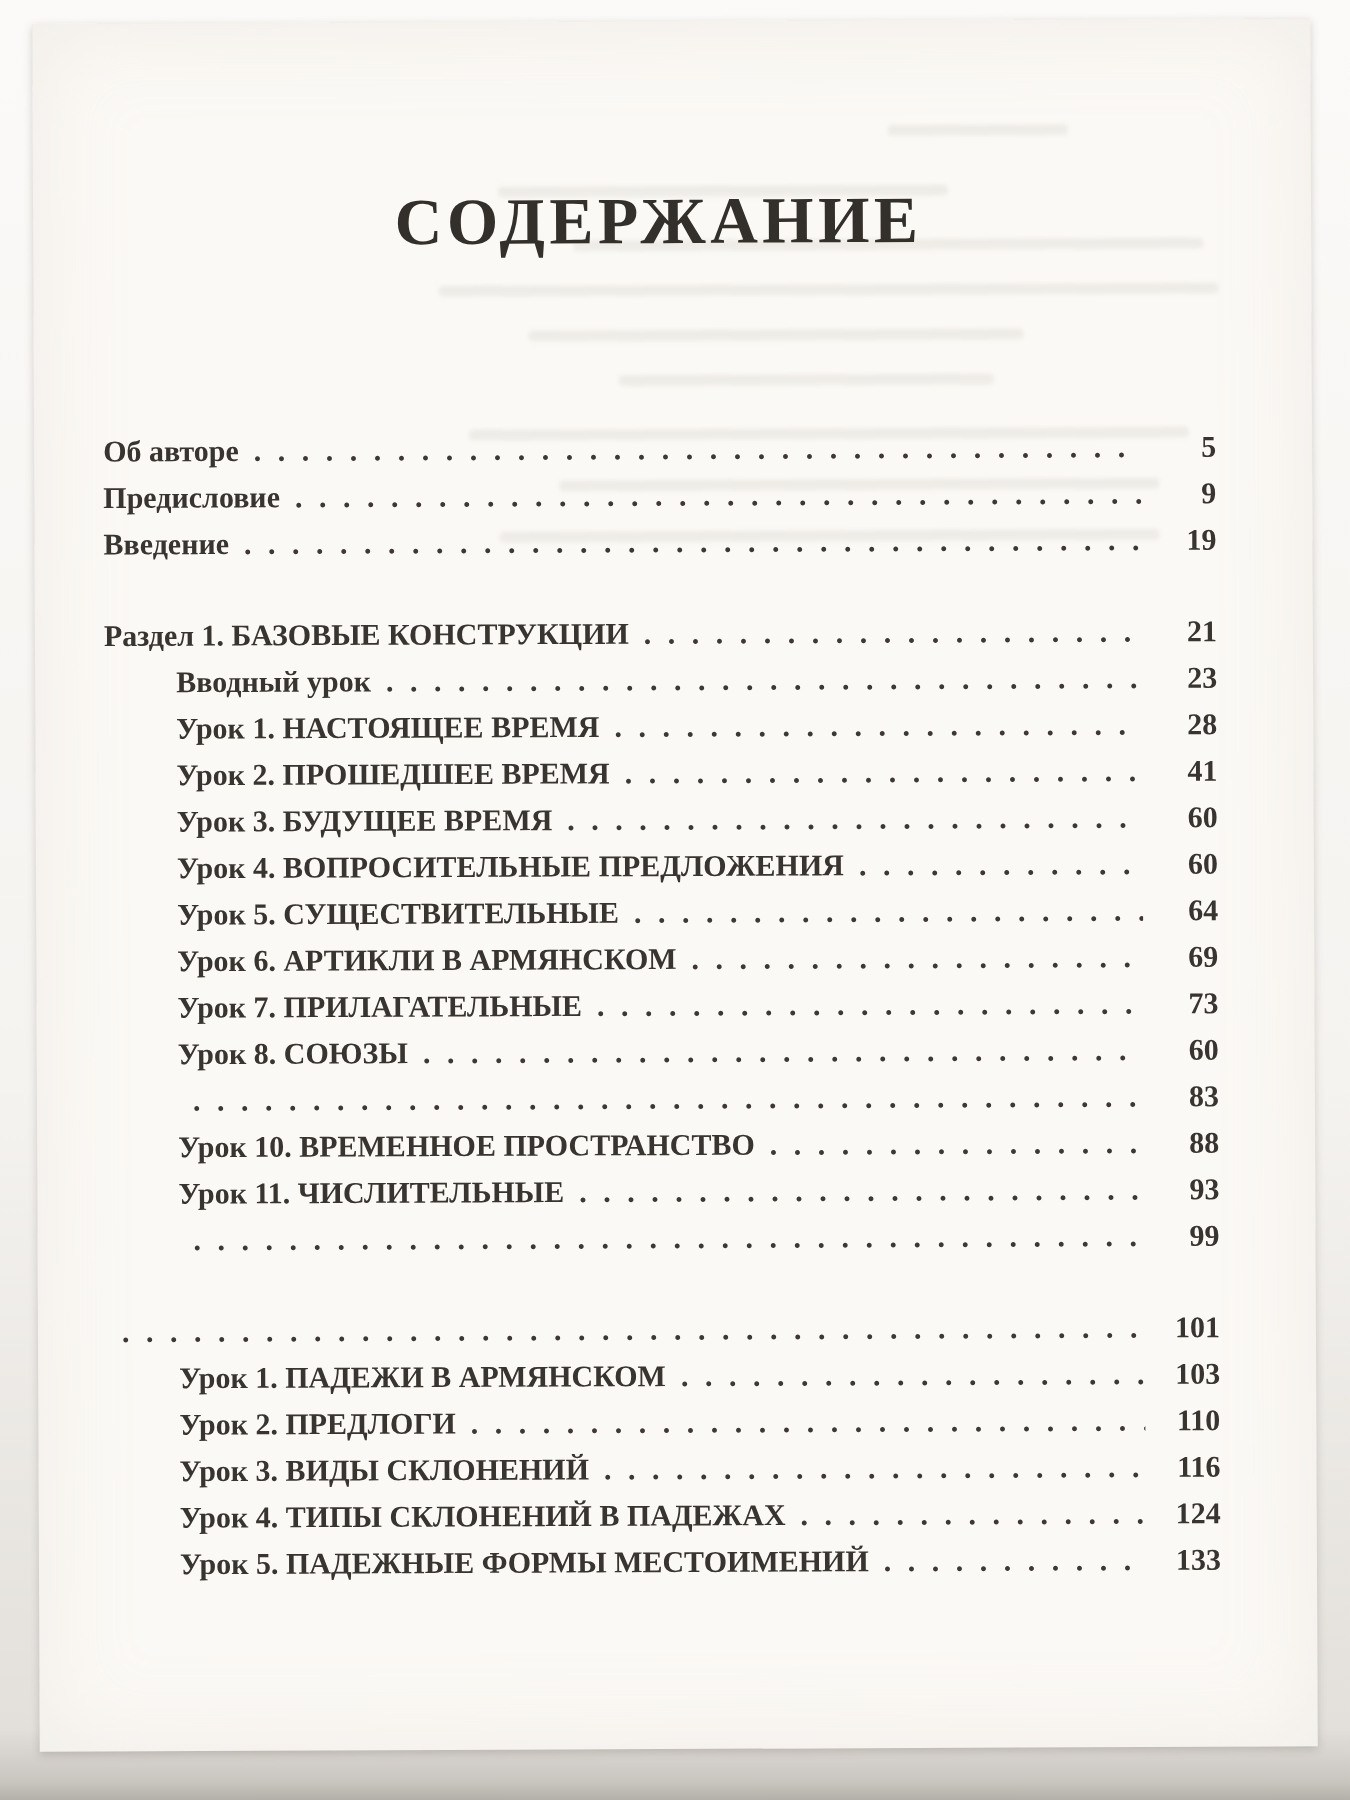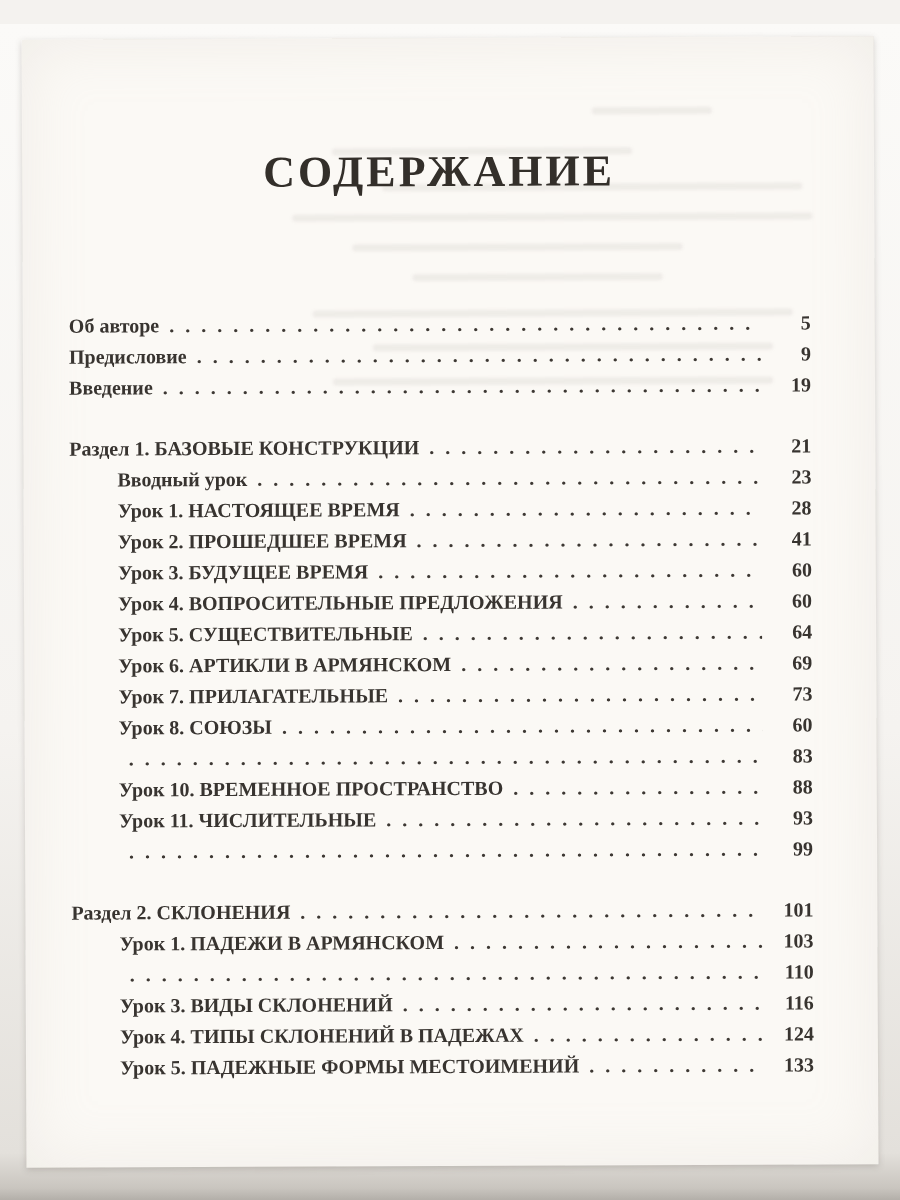--- a/index.html
+++ b/index.html
@@ -11,21 +11,20 @@
     background: #f4f2ef;
     font-family: "Liberation Serif", "DejaVu Serif", serif;
   }
 
   
   .photo-frame {
     position: absolute;
     inset: 0;
     background:
       linear-gradient(180deg, #fbfaf8 0%, #f5f3f0 60%, #e3e0db 96%, #c9c5bf 99%, #b3afa9 100%);
-    margin-top: 24px;
   }
 
   
   .book-page {
     position: absolute;
     left: 24px;
     top: 14px;
     right: 24px;
     bottom: 34px;
     background: #fbf9f5;
@@ -214,30 +213,30 @@
               <span class="leader"></span>
               <span class="pagenum">93</span>
             </div>
             <div class="row indent">
               <span class="leader"></span>
               <span class="pagenum">99</span>
             </div>
           </div>
           <div class="group">
             <div class="row">
-              <span class="label">Раздел 2. СКЛОНЕНИЯ</span>
               <span class="leader"></span>
               <span class="pagenum">101</span>
             </div>
             <div class="row indent">
               <span class="label">Урок 1. ПАДЕЖИ В АРМЯНСКОМ</span>
               <span class="leader"></span>
               <span class="pagenum">103</span>
             </div>
             <div class="row indent">
+              <span class="label">Урок 2. ПРЕДЛОГИ</span>
               <span class="leader"></span>
               <span class="pagenum">110</span>
             </div>
             <div class="row indent">
               <span class="label">Урок 3. ВИДЫ СКЛОНЕНИЙ</span>
               <span class="leader"></span>
               <span class="pagenum">116</span>
             </div>
             <div class="row indent">
               <span class="label">Урок 4. ТИПЫ СКЛОНЕНИЙ В ПАДЕЖАХ</span>

